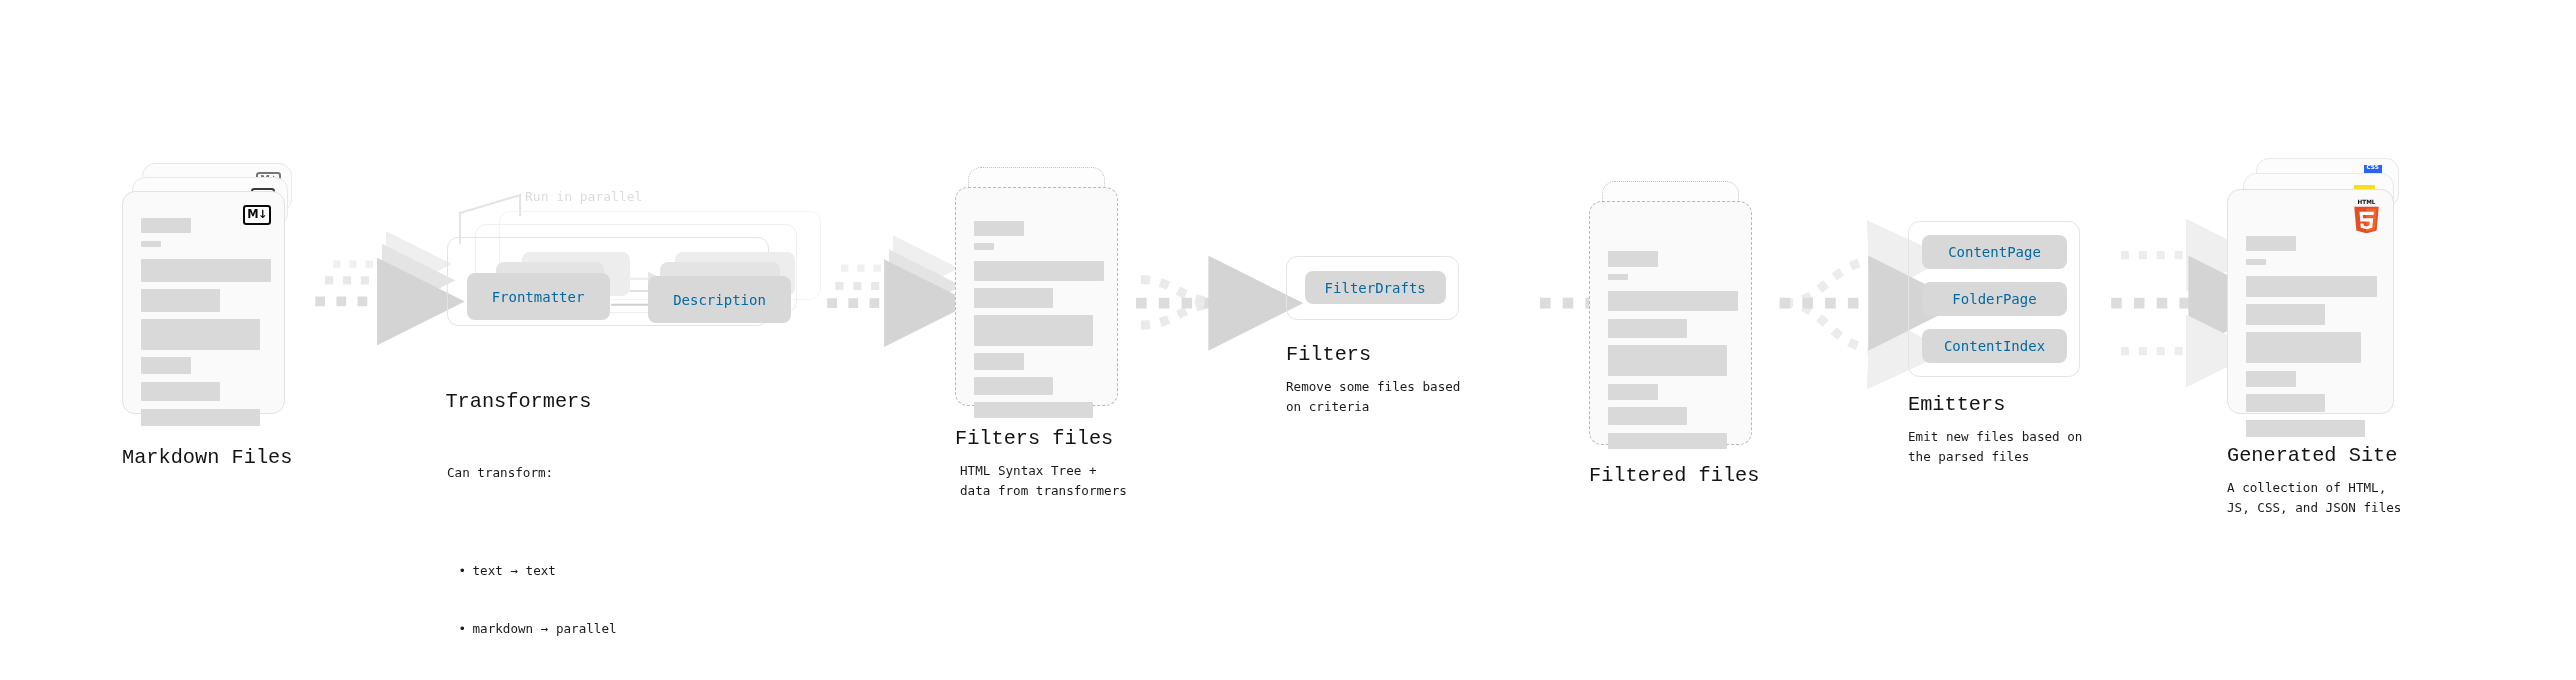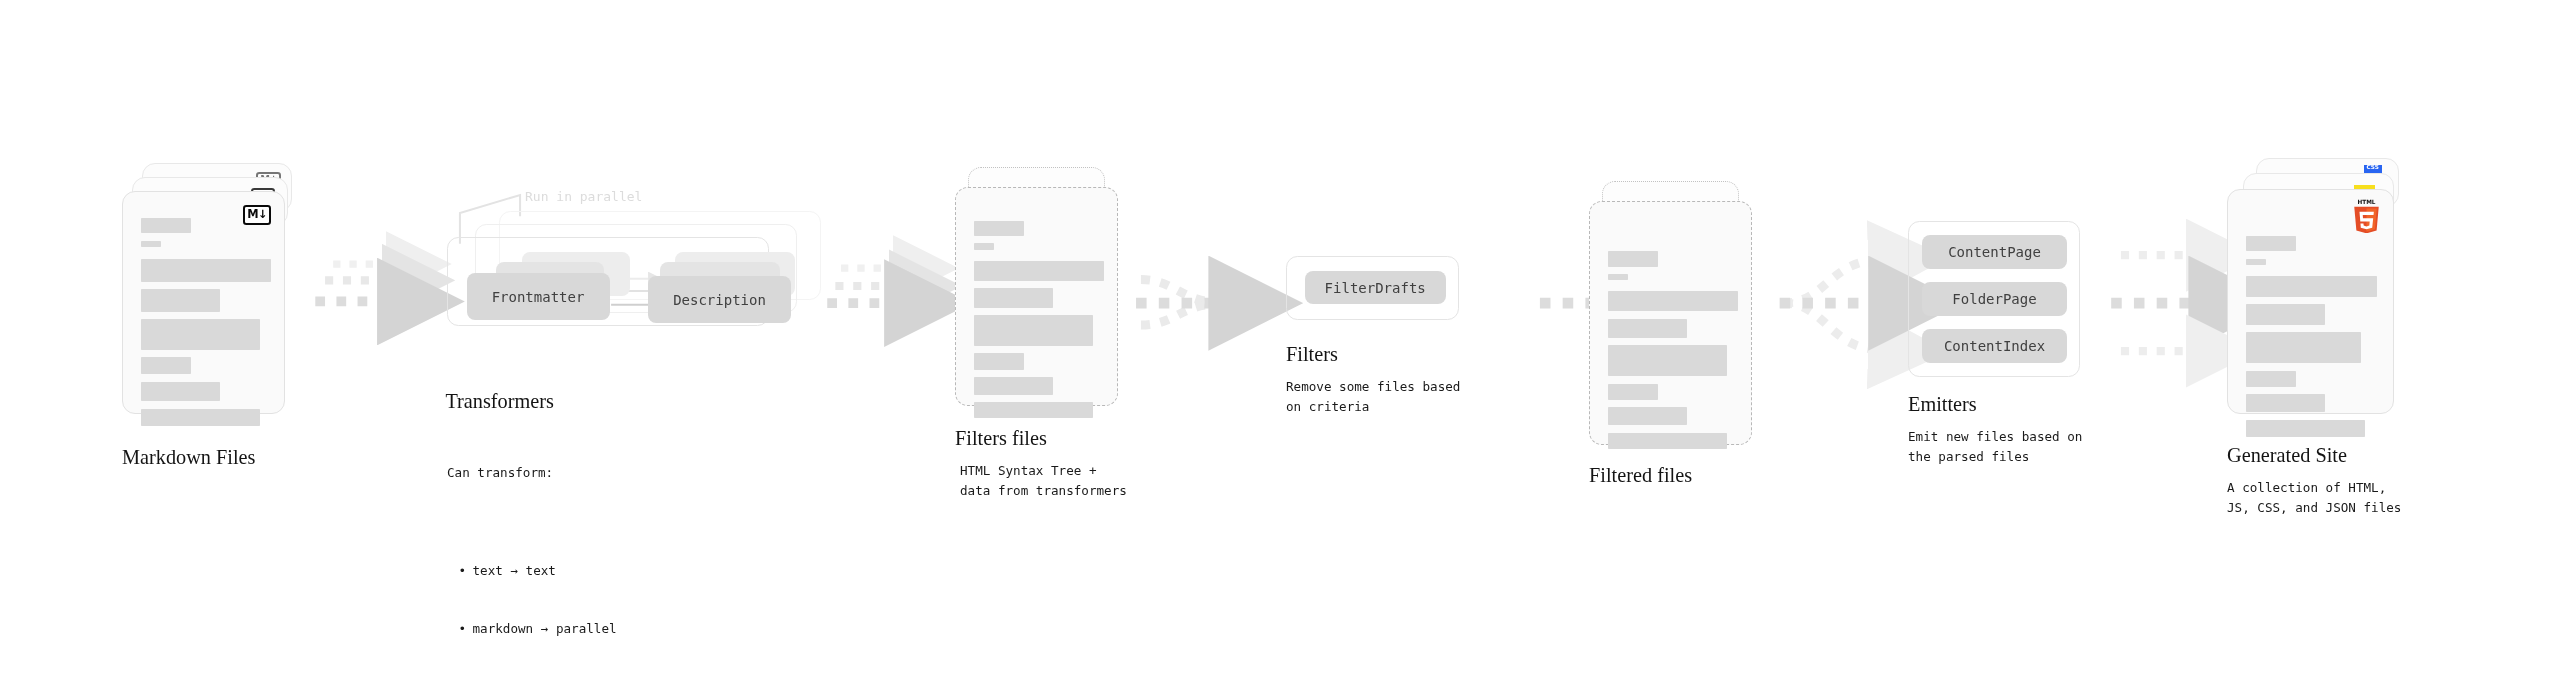--- a/index.html
+++ b/index.html
@@ -130,31 +130,31 @@
 
   .pill {
     position: absolute;
     background: #d8d8d8;
     border-radius: 8.1px;
     display: flex;
     align-items: center;
     justify-content: center;
     font-family: "DejaVu Sans Mono", "Liberation Mono", monospace;
     font-size: 14px;
-    color: #404040;
+    color: #0369a1;
     box-sizing: border-box;
     white-space: nowrap;
   }
   .pill.ghost1 { background: #e4e4e4; color: transparent; }
   .pill.ghost2 { background: #ededed; color: transparent; }
 
   
   .caption-title {
     position: absolute;
-    font-family: Liberation Serif, serif;
+    font-family: Liberation Mono, monospace;
     font-size: 20.3px;
     color: #141414;
     white-space: nowrap;
     letter-spacing: 0px;
   }
   .caption-sub {
     position: absolute;
     font-family: "DejaVu Sans Mono", "Liberation Mono", monospace;
     font-size: 12.6px;
     line-height: 1.55;

